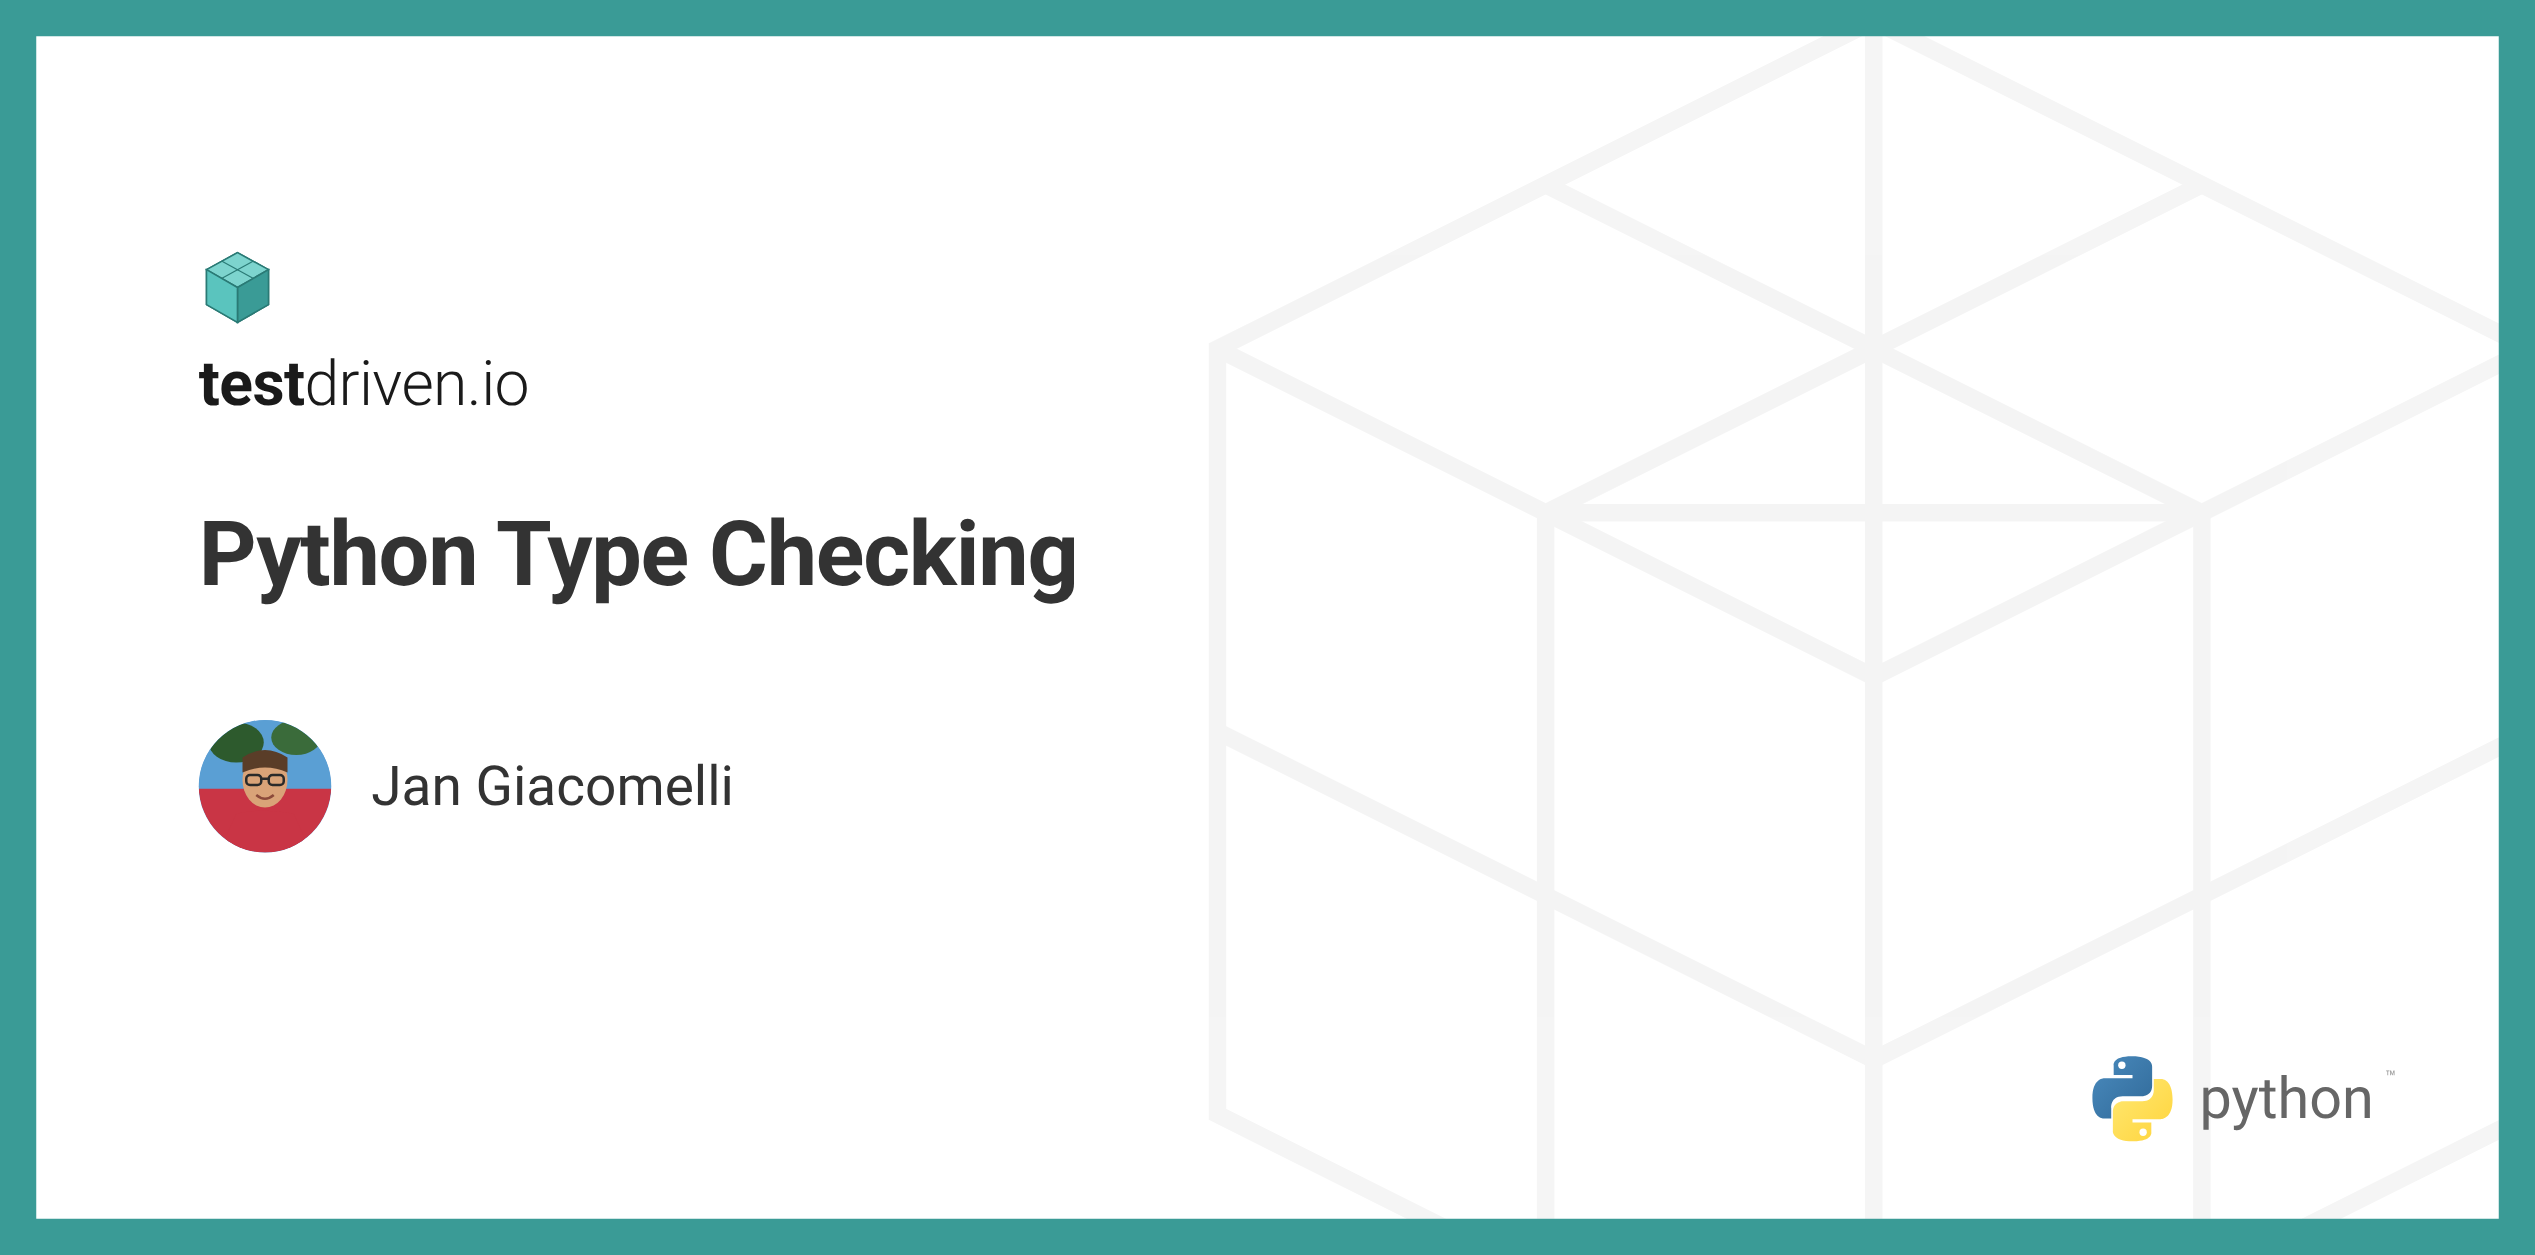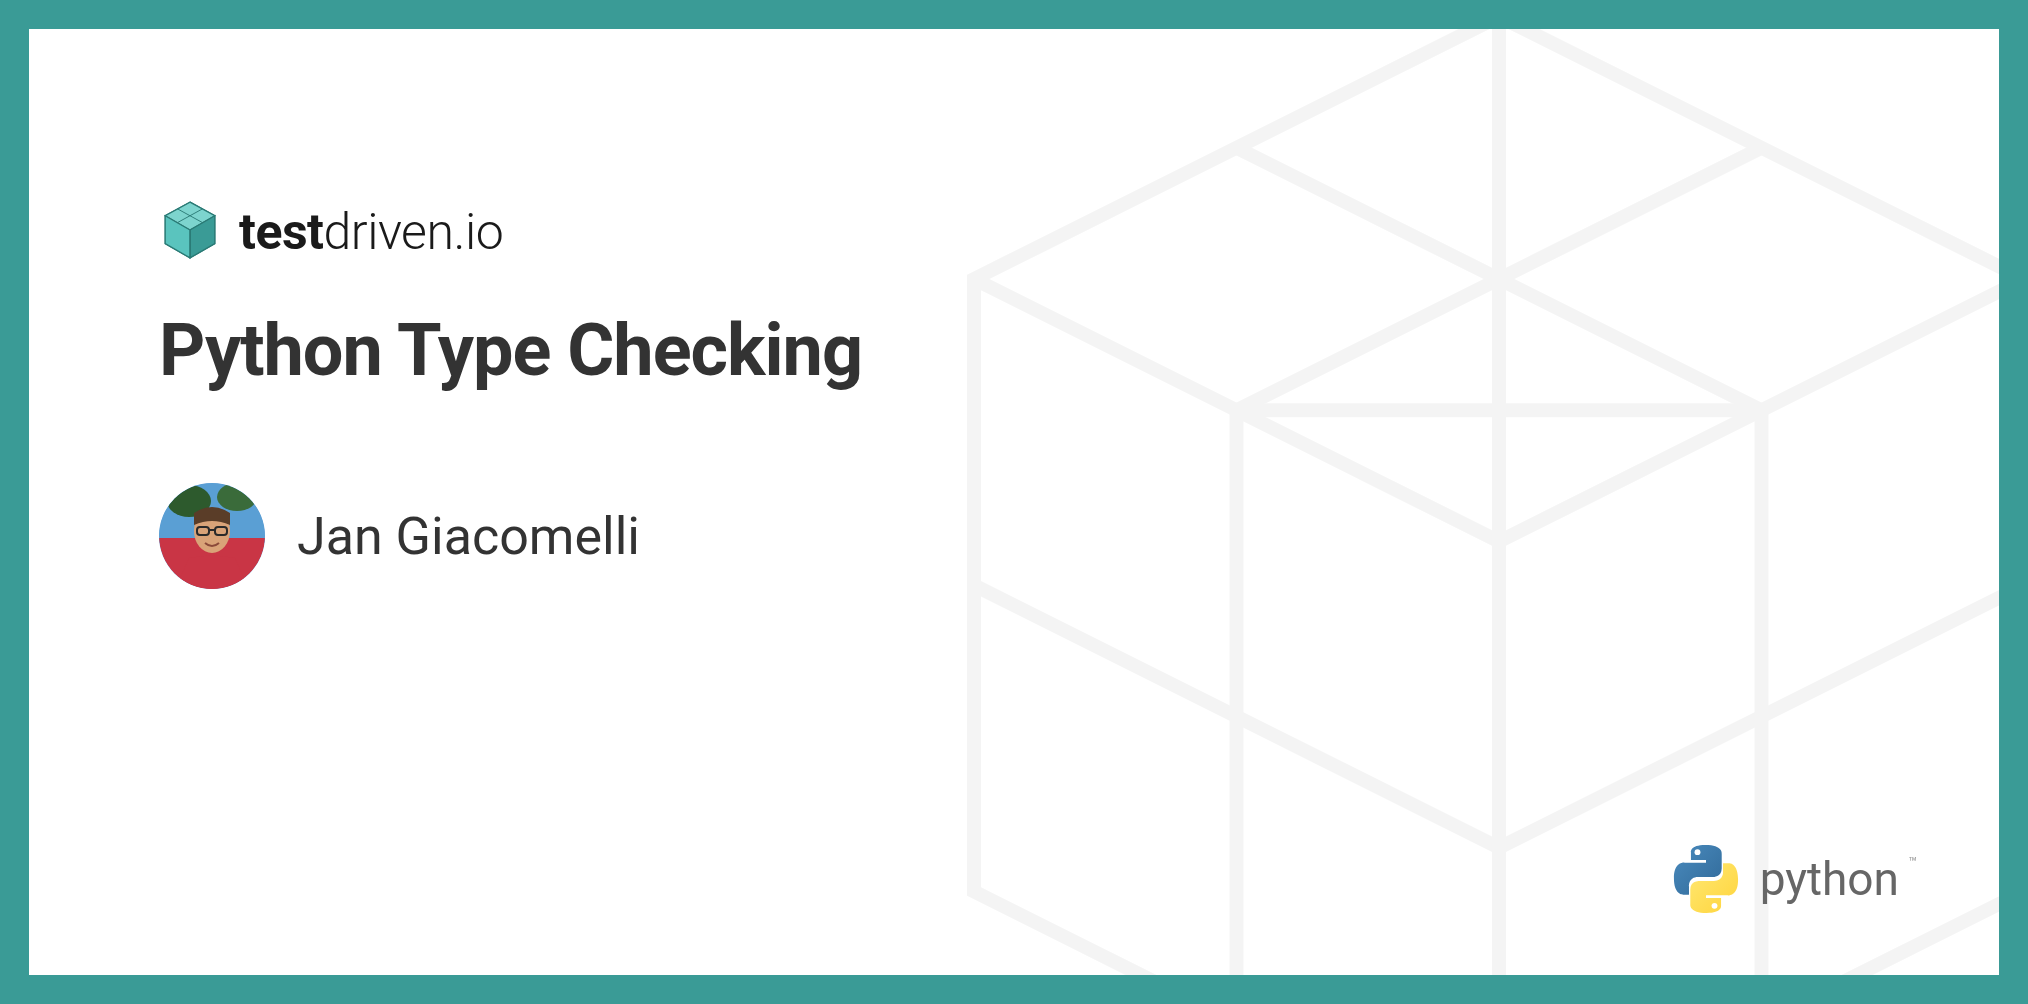--- a/index.html
+++ b/index.html
@@ -38,23 +38,24 @@
     }
     
     .content {
       position: relative;
       z-index: 1;
       padding: 170px 0 0 130px;
     }
     
     .logo-row {
       display: flex;
-      align-items: flex-end;
+      align-items: flex-start;
       gap: 18px;
-      margin-bottom: 47px;
+      margin-bottom: 64px;
+      flex-direction: column;
     }
     
     .logo-icon {
       width: 62px;
       height: 62px;
       flex-shrink: 0;
     }
     
     .logo-text {
       font-size: 50px;
@@ -90,21 +91,21 @@
       background: #6da5d9;
       position: relative;
     }
     
     .avatar-inner {
       position: absolute;
       inset: 0;
     }
     
     .author-name {
-      font-size: 52px;
+      font-size: 44px;
       color: #333333;
       font-weight: 400;
     }
     
     .python-badge {
       position: absolute;
       bottom: 60px;
       right: 100px;
       display: flex;
       align-items: center;

